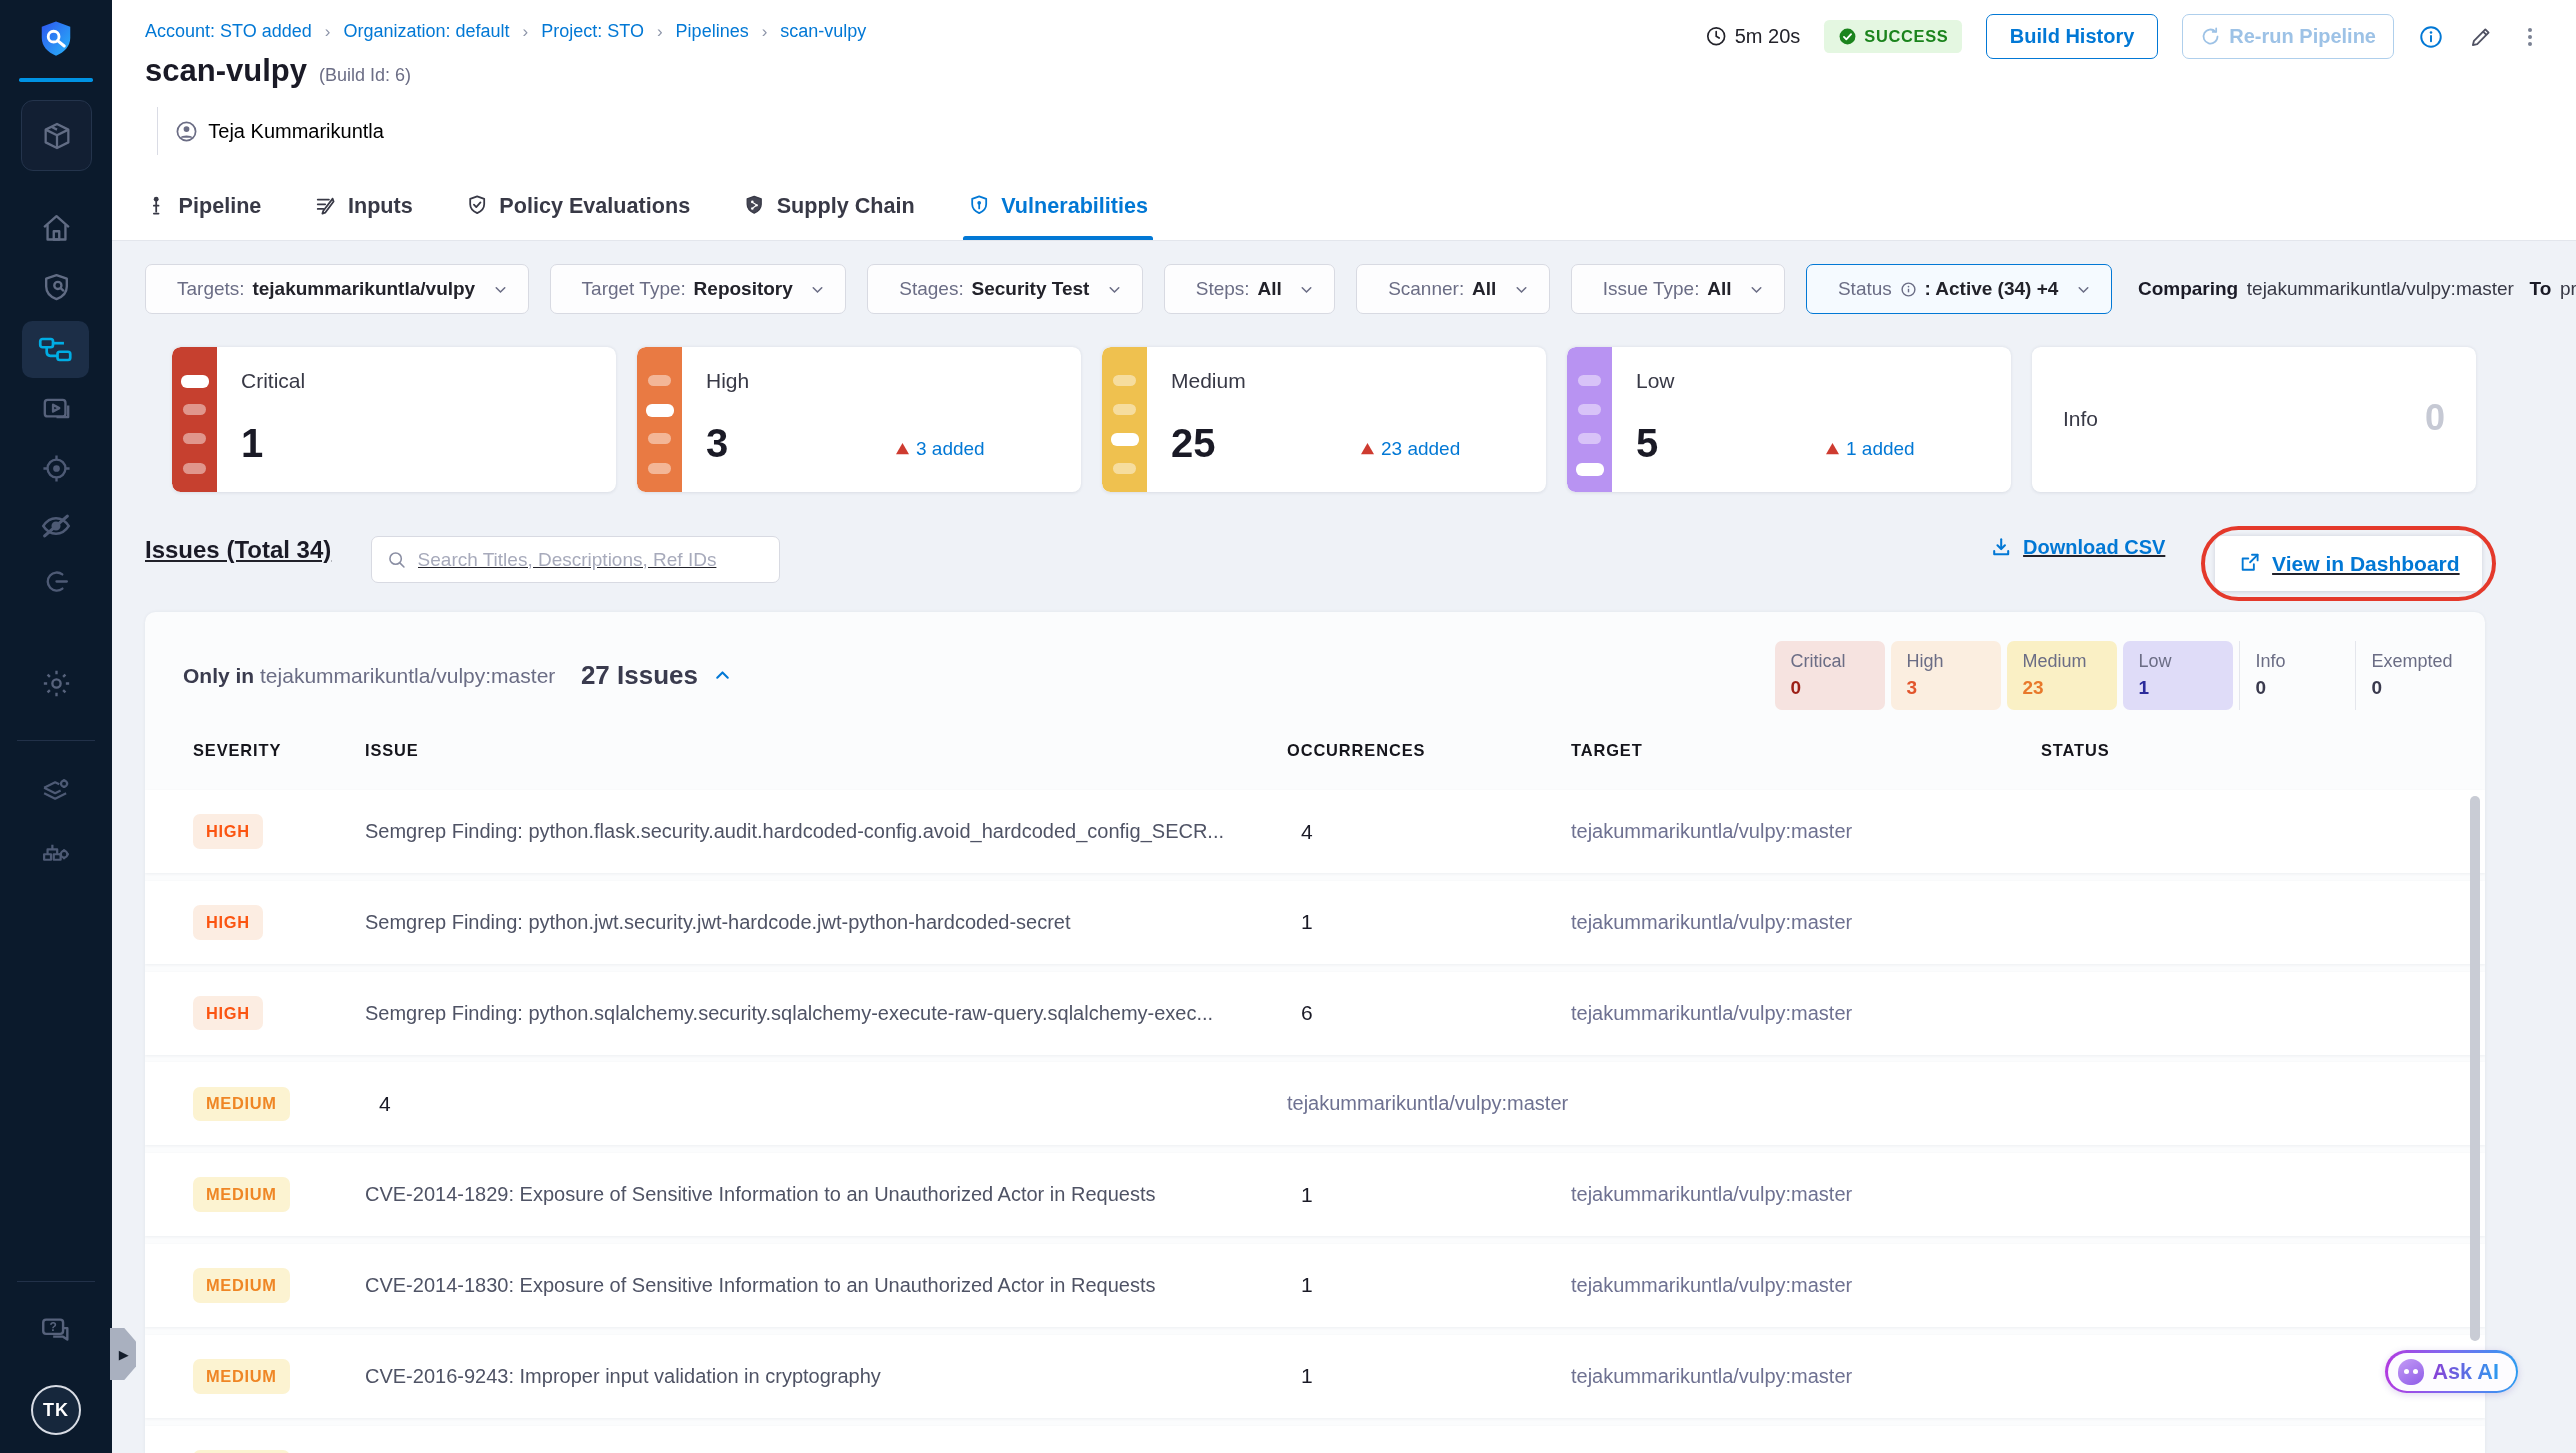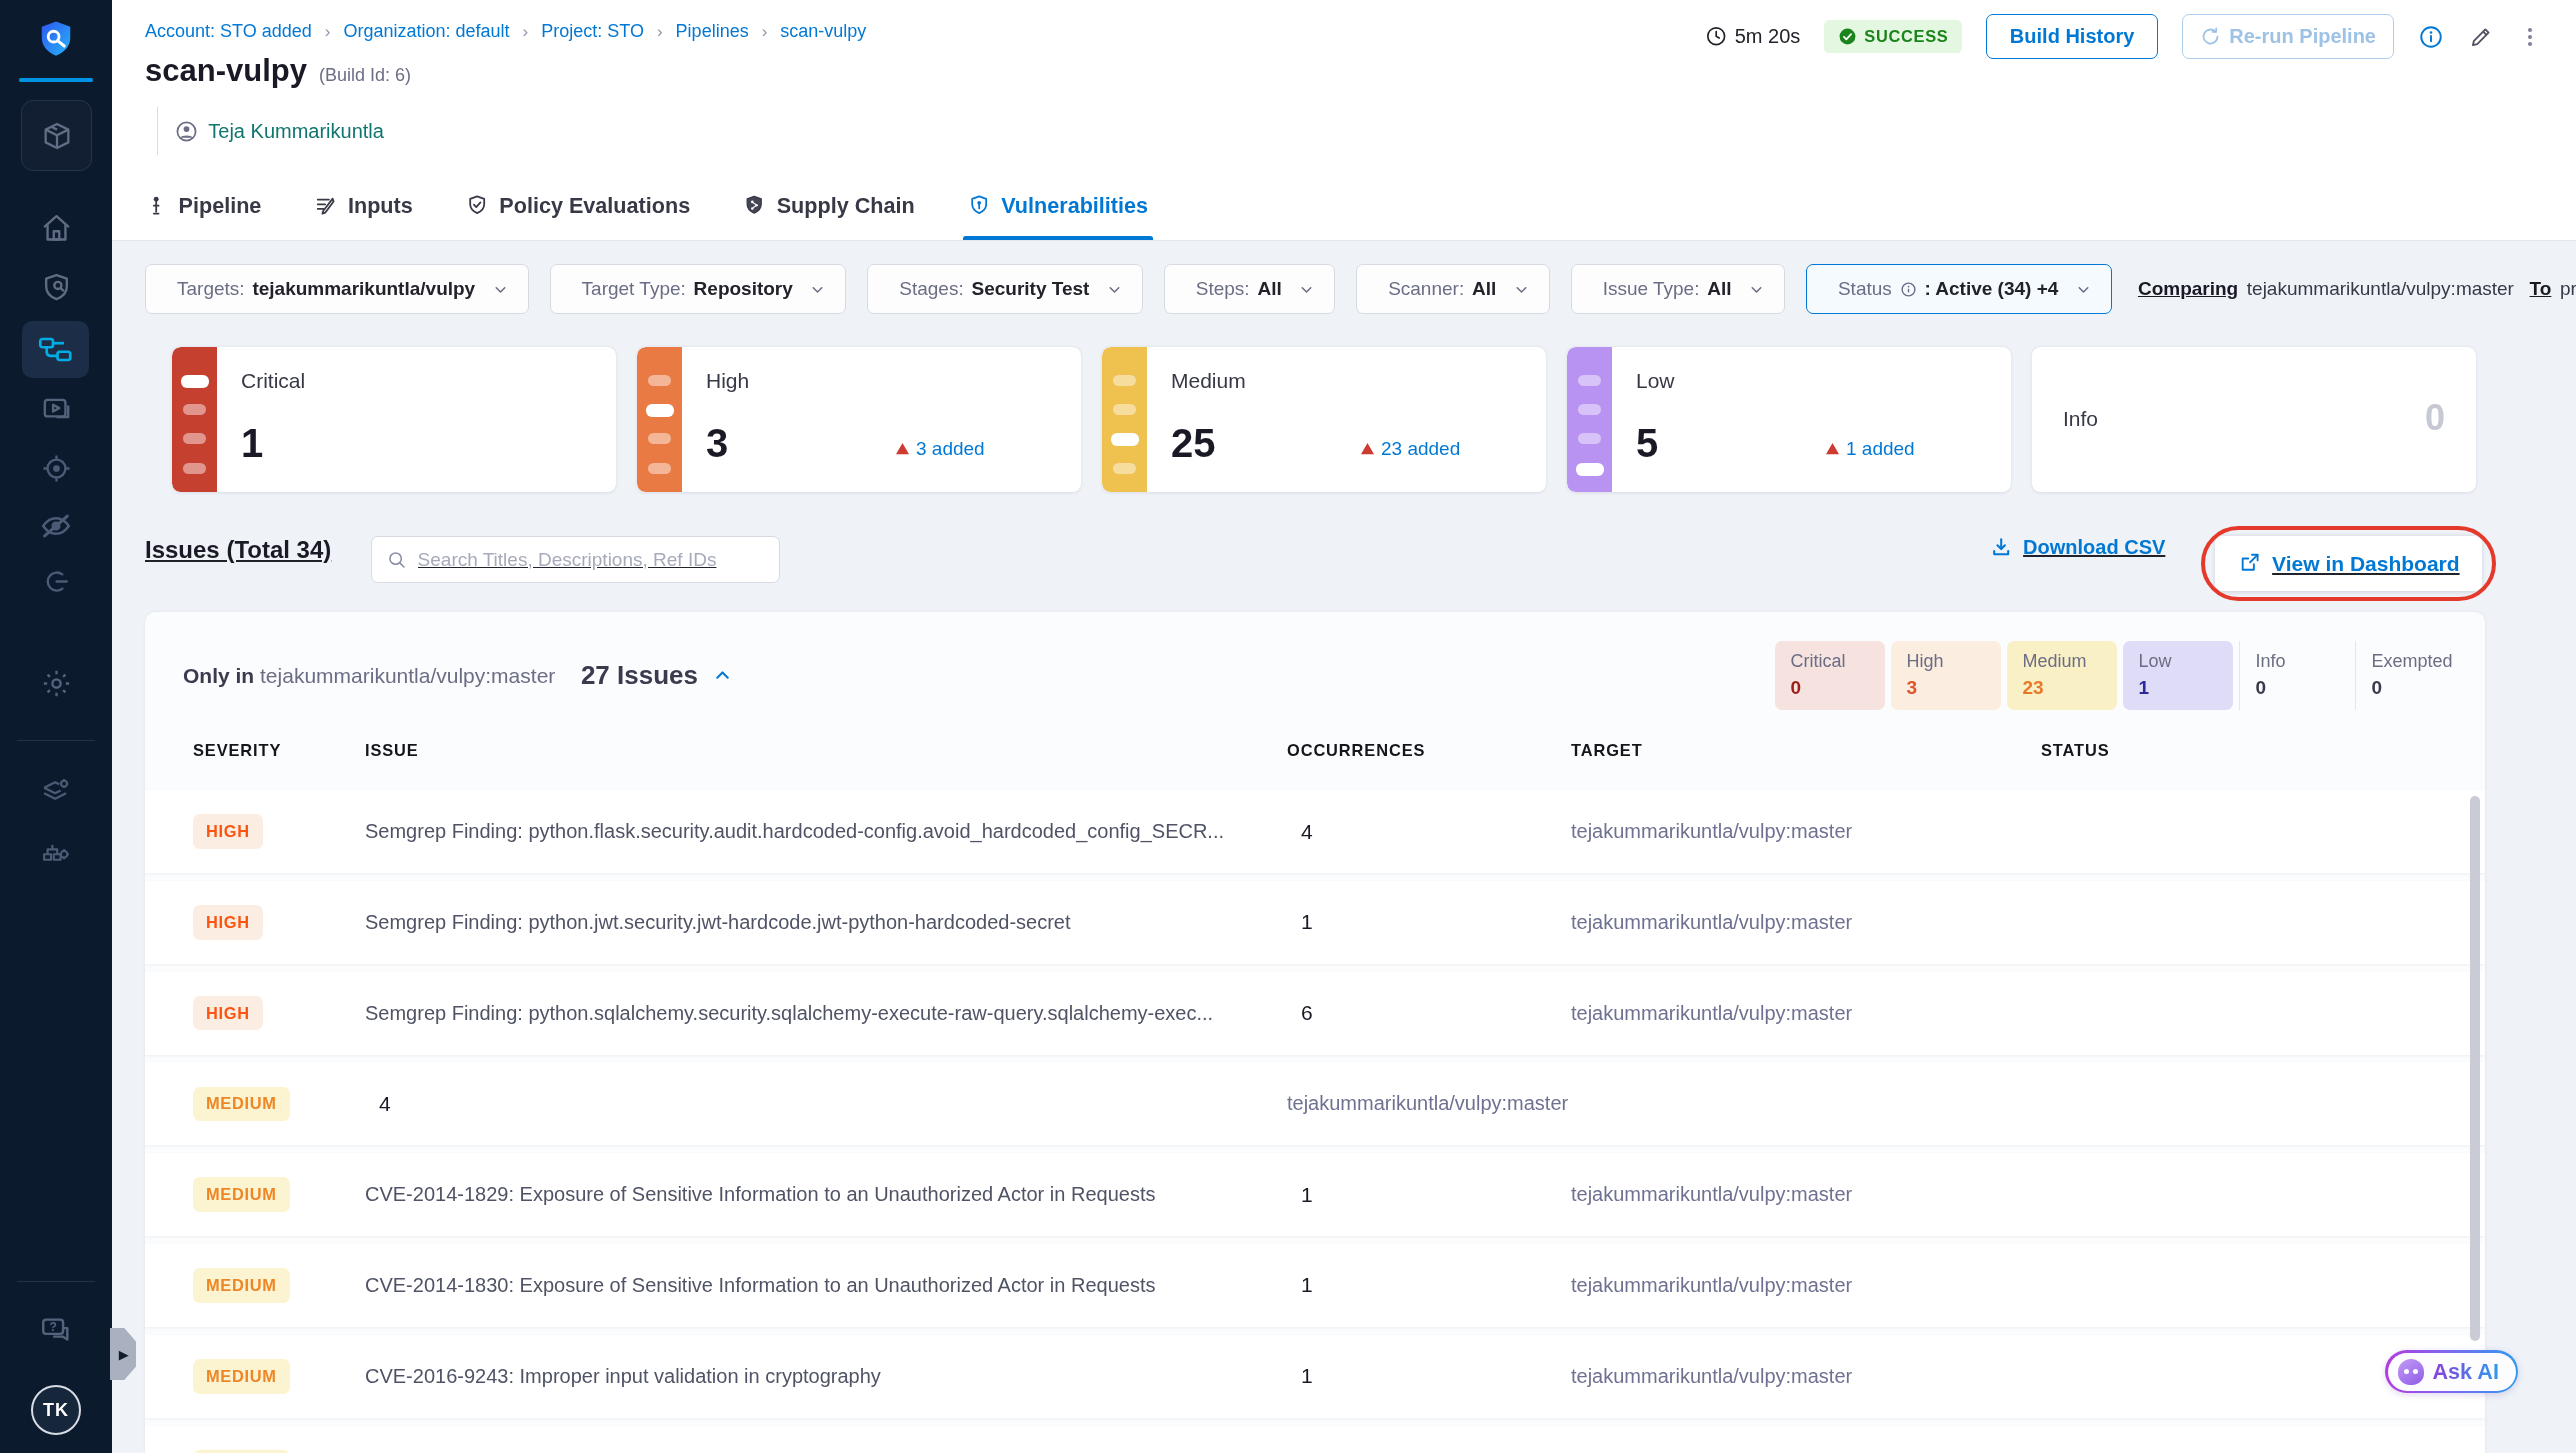--- a/index.html
+++ b/index.html
@@ -28,37 +28,37 @@
 
   .run-actions { position:absolute; right:34px; top:14px; display:flex; align-items:center; gap:24px; }
   .duration { display:flex; align-items:center; gap:7.8px; font-size:20px; color:#22222A; }
   .status-badge { display:flex; align-items:center; gap:7px; background:#E4F7E1; border-radius:5.2px; padding:7px 14px; color:#1B841D; font-size:16.4px; font-weight:bold; letter-spacing:0.7px; }
   .btn-outline-blue { height:45px; padding:0 22.4px; border:1.7px solid #0278D5; border-radius:7px; background:#fff; color:#0278D5; font-size:20px; font-weight:bold; display:flex; align-items:center; }
   .btn-disabled { height:45px; padding:0 17px; border:1.7px solid #AFCFEC; border-radius:7px; background:#fff; color:#9DC2E6; font-size:20px; font-weight:bold; display:flex; align-items:center; gap:8.6px; }
 
   .run-title-row { position:absolute; left:33px; top:53px; display:flex; align-items:baseline; gap:12px; }
   .run-title { font-size:31px; font-weight:bold; color:#1A1A26; }
   .build-id { font-size:18px; color:#6B6D85; }
-  .author-row { position:absolute; left:45px; top:107px; height:48px; border-left:1.7px solid #DADCE5; display:flex; align-items:center; gap:10.3px; padding-left:17px; color:#0f766e; font-size:20px; }
+  .author-row { position:absolute; left:45px; top:107px; height:48px; border-left:1.7px solid #DADCE5; display:flex; align-items:center; gap:10.3px; padding-left:17px; color:#000000; font-size:20px; }
 
   .tabs { position:absolute; left:33px; bottom:0; display:flex; gap:53px; height:69px; }
   .tab { position:relative; display:flex; align-items:center; gap:11.2px; font-size:21.6px; font-weight:600; color:#383946; cursor:pointer; }
   .tab.active { color:#0278D5; }
   .tab.active::after { content:""; position:absolute; left:-5.2px; right:-5.2px; bottom:0; height:4.3px; background:#0278D5; border-radius:2.6px 2.6px 0 0; }
 
   
   .filters { position:absolute; left:33px; top:264px; right:0; display:flex; align-items:center; gap:21px; white-space:nowrap; overflow:hidden; }
   .filter-chip { height:50px; background:#FDFDFE; border:0.9px solid #D8DAE2; border-radius:7px; display:flex; align-items:center; gap:7.8px; padding:0 19px; font-size:19px; cursor:pointer; }
   .filter-chip .flabel { color:#6B6D85;margin-left:12px; }
   .filter-chip .fvalue { color:#22222A; font-weight:bold; }
   .filter-chip .chev { margin-left:8.6px; }
   .filter-chip.status-active { border:1.7px solid #0278D5; background:#F5FAFF; }
   .status-active .fvalue { font-weight:600; }
   .comparing { display:flex; align-items:center; gap:8.6px; font-size:19px; margin-left:5.2px; color:#383946; }
-  .comparing b { color:#1A1A26;text-decoration:underline; }
+  .comparing b { color:#1A1A26; }
 
   
   .cards { position:absolute; left:60px; top:347px; width:2304px; display:flex; gap:21px; }
   .sev-card { position:relative; flex:1; height:145px; background:#fff; border-radius:8.6px; box-shadow:0 0.9px 3.4px rgba(25,40,70,.10); overflow:hidden; }
   .strip { position:absolute; left:0; top:0; bottom:0; width:45px; border-radius:8.6px 0 0 8.6px; }
   .strip .bar { position:absolute; left:11.2px; width:22.4px; height:11.2px; border-radius:6px; background:rgba(255,255,255,.45); }
   .strip .bar.on { background:#FFFFFF; left:8.6px; width:28px; height:13px; }
   .bar.b1{top:28px} .bar.b2{top:57px} .bar.b3{top:86px} .bar.b4{top:116px}
   .sev-label { position:absolute; left:69px; top:22.4px; font-size:21px; color:#383946; }
   .sev-count { position:absolute; left:69px; top:74px; font-size:40px; font-weight:bold; color:#1A1A26; }

